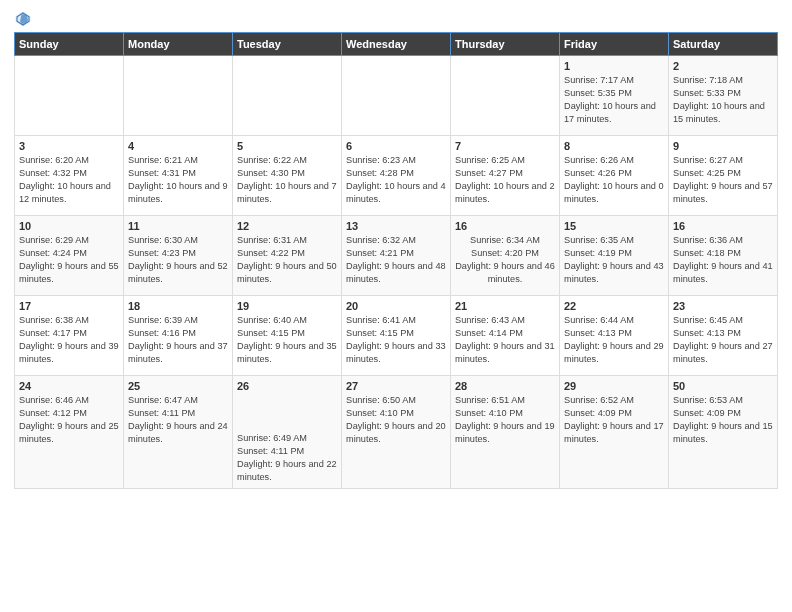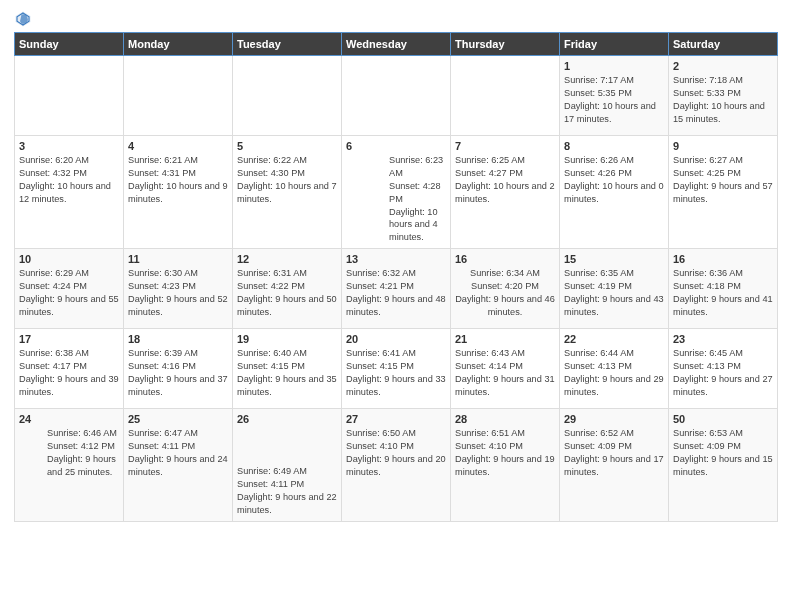--- a/index.html
+++ b/index.html
@@ -168,21 +168,21 @@
 Daylight: 10 hours and 9 minutes.</div>
           </td>
           <td>
             <span class="day-number">5</span>
             <div class="day-info" style="white-space: pre-line;">Sunrise: 6:22 AM
 Sunset: 4:30 PM
 Daylight: 10 hours and 7 minutes.</div>
           </td>
           <td>
             <span class="day-number">6</span>
-            <div class="day-info" style="white-space: pre-line; margin-left: 43px;">Sunrise: 6:23 AM
+            <div class="day-info" style="white-space: pre-line;">Sunrise: 6:23 AM
 Sunset: 4:28 PM
 Daylight: 10 hours and 4 minutes.</div>
           </td>
           <td>
             <span class="day-number">7</span>
             <div class="day-info" style="white-space: pre-line;">Sunrise: 6:25 AM
 Sunset: 4:27 PM
 Daylight: 10 hours and 2 minutes.</div>
           </td>
           <td>
@@ -282,21 +282,21 @@
           <td>
             <span class="day-number">23</span>
             <div class="day-info" style="white-space: pre-line;">Sunrise: 6:45 AM
 Sunset: 4:13 PM
 Daylight: 9 hours and 27 minutes.</div>
           </td>
         </tr>
         <tr>
           <td>
             <span class="day-number">24</span>
-            <div class="day-info" style="white-space: pre-line; margin-left: 28px;">Sunrise: 6:46 AM
+            <div class="day-info" style="white-space: pre-line;">Sunrise: 6:46 AM
 Sunset: 4:12 PM
 Daylight: 9 hours and 25 minutes.</div>
           </td>
           <td>
             <span class="day-number">25</span>
             <div class="day-info" style="white-space: pre-line;">Sunrise: 6:47 AM
 Sunset: 4:11 PM
 Daylight: 9 hours and 24 minutes.</div>
           </td>
           <td>

